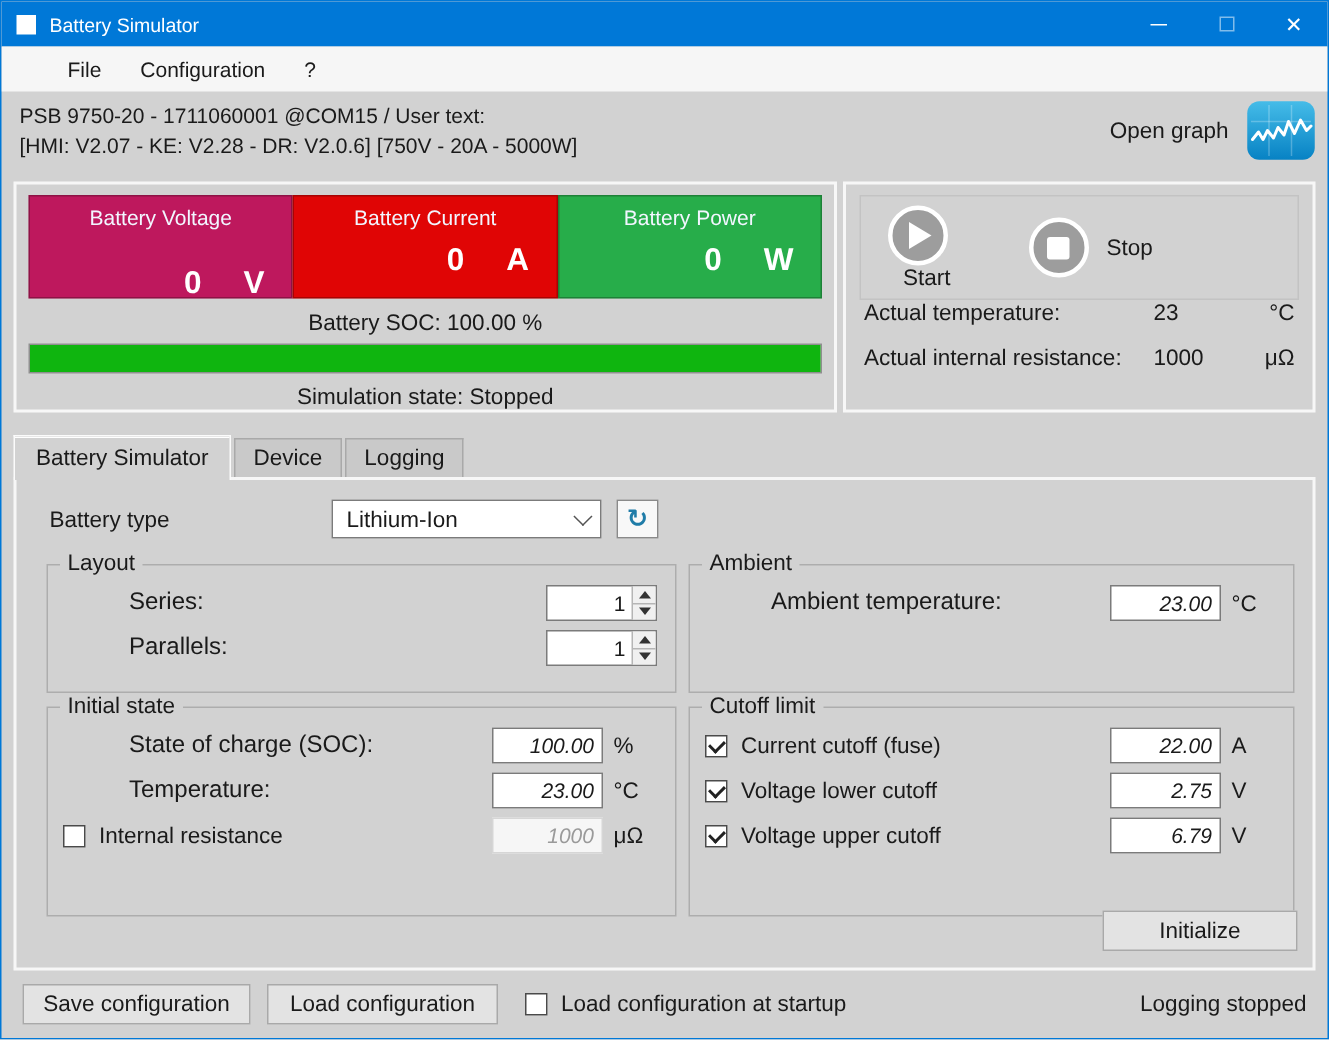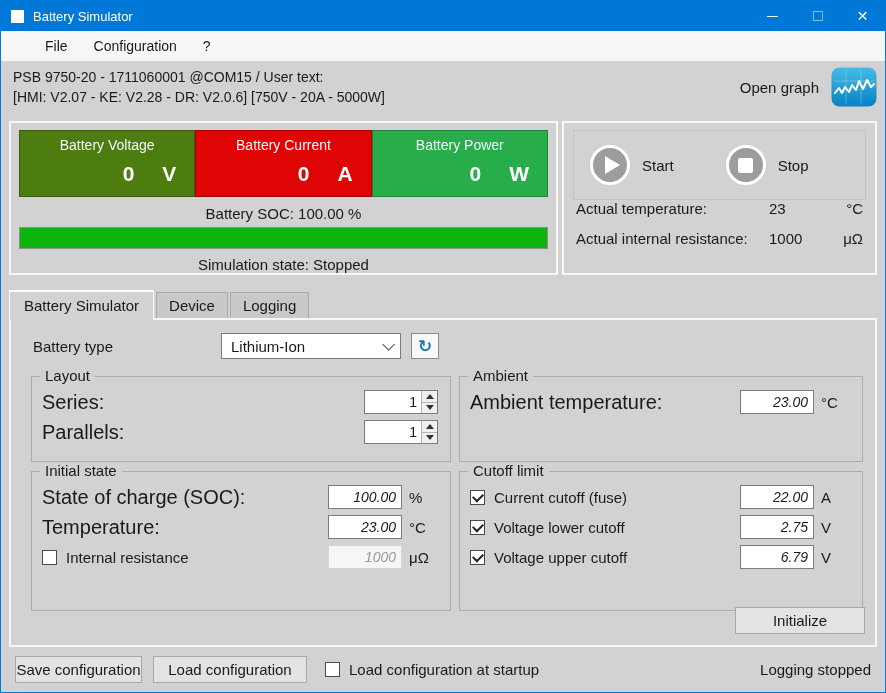--- a/index.html
+++ b/index.html
@@ -31,42 +31,42 @@
   .info-line { font-size:14px; line-height:20px; }
   .open-graph { display:flex; align-items:center; gap:12px; margin-right:8px; }
   .open-graph-label { font-size:15px; }
   .graph-icon { width:46px; height:40px; display:block; }
 
   
   .status { height:170px; display:flex; gap:4px; padding:8px; flex:0 0 auto; }
   .status-left { width:549px; border:2px solid #f7f7f7; display:flex; flex-direction:column; }
   .meters { display:flex; margin:7px 8px 0 8px; height:69px; }
   .meter { flex:1; display:flex; flex-direction:column; color:#fff; border:1px solid rgba(0,0,0,0.25); }
-  .meter-voltage { background:#4d7c0f; }
+  .meter-voltage { background:#be185d;gap:15px; }
   .meter-current { background:#e00505; }
   .meter-power   { background:#27ad4a; }
   .meter-label { text-align:center; font-size:14px; margin-top:6px; color:#f2f6ff; }
   .meter-value-row { display:flex; justify-content:flex-end; align-items:baseline;
                      gap:28px; padding-right:18px; margin-top:9px; font-size:21px; font-weight:bold; }
   .soc-label { text-align:center; font-size:15px; margin-top:8px; }
   .soc-bar { margin:5px 8px 0 8px; height:22px; border:1px solid #8f8f8f; background:#c6c6c6; }
   .soc-fill { height:100%; background:#0fb50f; }
   .sim-label { text-align:center; font-size:15px; margin-top:7px; }
 
   .status-right { flex:1; border:2px solid #f7f7f7; display:flex; flex-direction:column; }
   .btn-strip { margin:7px 9px 0 9px; height:70px; border:1px solid #c3c3c3;
                display:flex; align-items:center; padding-left:16px; }
   .circle-btn { width:40px; height:40px; border-radius:50%; background:#9d9d9d;
                 border:3px solid #ffffff; display:flex; align-items:center; justify-content:center; }
   .play-glyph { width:0; height:0; border-top:9px solid transparent; border-bottom:9px solid transparent;
                 border-left:15px solid #fff; margin-left:4px; }
   .stop-glyph { width:15px; height:15px; background:#fff; border-radius:2px; }
   .circle-label { font-size:15px; margin-left:12px; }
   .stop-group { margin-left:52px; display:flex; align-items:center; }
-  .start-group { display:flex; align-items:center; }
+  .start-group { display:flex; align-items:center;flex-direction:column; }
   .readout { display:flex; align-items:center; padding:0 12px 0 12px; font-size:15px; }
   .readout.first { }
   .readout + .readout { margin-top:13px; }
   .readout-label { flex:1; }
   .readout-value { width:60px; text-align:left; }
   .readout-unit { width:34px; text-align:right; }
 
   
   .tabs-row { display:flex; align-items:flex-end; margin:5px 8px 0 8px; height:30px; flex:0 0 auto; }
   .tab { font-size:15px; display:flex; align-items:center; }
@@ -89,21 +89,21 @@
                  display:flex; align-items:center; justify-content:center;
                  color:#1f7ca8; font-size:17px; font-weight:bold; }
 
   
   .groups { display:grid; grid-template-columns:420px 1fr; gap:9px 8px; margin:17px 12px 0 20px; }
   .group { border:1px solid #adadad; position:relative; }
   .group.small { height:86px; padding-top:10px; }
   .group.tall  { height:140px; padding-top:10px; }
   .gtitle { position:absolute; top:-10px; left:8px; background:#d2d2d2; padding:0 5px; font-size:15px; }
   .frow { display:flex; align-items:center; height:30px; padding:0 12px 0 10px; }
-  .frow-label { flex:1; font-size:20px; }
+  .frow-label { flex:1; font-size:16px;margin-left:44px; }
   .field { width:74px; height:24px; background:#fff; border:1px solid #7b7b7b;
            font-size:14px; text-align:right; padding:0 5px; display:flex;
            align-items:center; justify-content:flex-end;font-style:italic; }
   .field.disabled { background:#f6f6f6; border:1px solid #d6d6d6; color:#9a9a9a; }
   .unit { width:36px; padding-left:7px; font-size:15px; }
   .spinner { width:74px; height:24px; border:1px solid #7b7b7b; background:#fff; display:flex; }
   .spin-val { flex:1; display:flex; align-items:center; justify-content:flex-end;
               padding-right:4px; font-size:14px; }
   .spin-btns { width:16px; display:flex; flex-direction:column; border-left:1px solid #b5b5b5; }
   .spin-btn { flex:1; background:#f0f0f0; display:flex; align-items:center; justify-content:center; }
@@ -120,21 +120,21 @@
   .cb-label { font-size:15px; margin-left:9px; flex:1; }
 
   .init-row { position:absolute; right:10px; bottom:11px; }
   .btn { height:27px; background:#e3e3e3; border:1px solid #a9a9a9; font-size:15px;
          display:flex; align-items:center; justify-content:center;
          font-family:"Liberation Sans","DejaVu Sans",sans-serif; }
   .btn.initialize { width:130px; }
 
   
   .bottom-bar { height:45px; flex:0 0 auto; display:flex; align-items:center; padding:0 14px; }
-  .btn.save { width:127px;text-align:center; }
+  .btn.save { width:152px;text-align:center; }
   .btn.load { width:154px; margin-left:11px; }
   .startup-cb { display:flex; align-items:center; margin-left:18px; }
   .logging-status { margin-left:auto; font-size:15px; }
 </style>
 </head>
 <body>
 
 <div class="window">
 
   <div class="titlebar">

